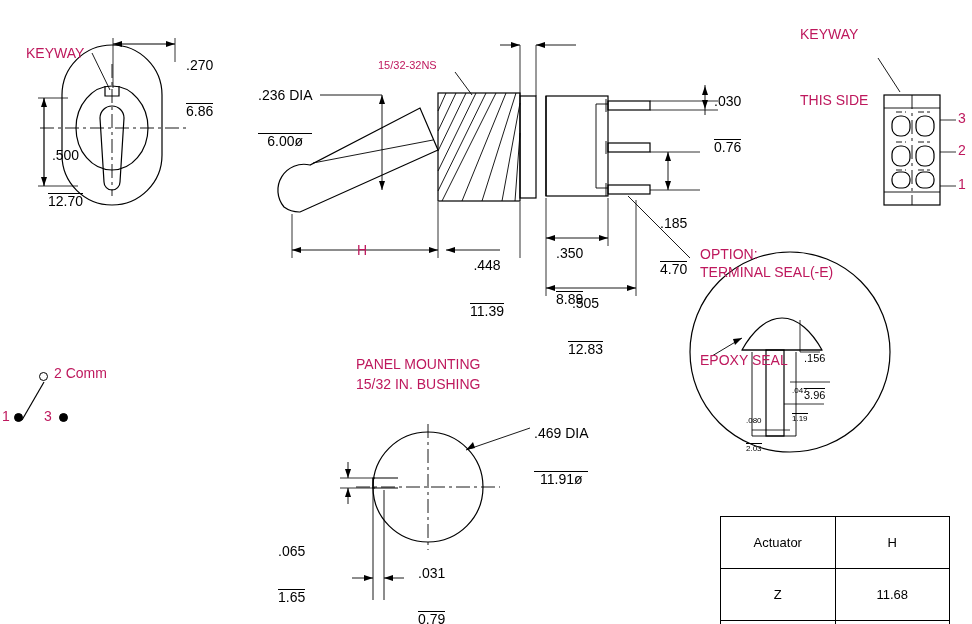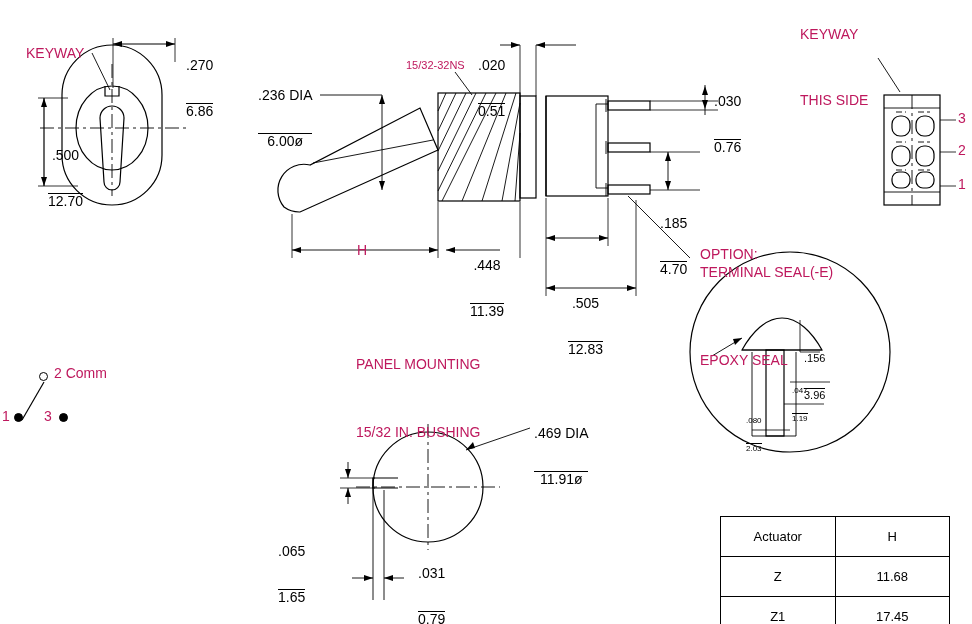--- a/index.html
+++ b/index.html
@@ -19,21 +19,21 @@
     background: #ffffff;
   }
   .lbl {
     position: absolute;
     font-family: "Liberation Sans", sans-serif;
     font-size: 14px;
     line-height: 16px;
     color: #be185d;
     white-space: pre;
   }
-  .lbl.small { font-size: 11px; margin-left: 28px; }
+  .lbl.small { font-size: 11px; }
   .lbl.tiny { font-size: 14px; }
   .dim {
     position: absolute;
     font-family: "Liberation Sans", sans-serif;
     font-size: 14px;
     line-height: 15px;
     white-space: pre;
     text-align: center;
   }
   .dim .top { display: block; }
@@ -42,21 +42,21 @@
   .dim.sm { font-size: 11px; line-height: 12px; }
   svg { position: absolute; left: 0; top: 0; }
   table.spec {
     position: absolute;
     border-collapse: collapse;
     font-size: 13px;
   }
   table.spec th, table.spec td {
     border: 1px solid #000;
     text-align: center;
-    padding: 12px 0;
+    padding: 18px 0;
   }
   table.spec th { font-weight: normal; }
   .term-dot {
     position: absolute;
     width: 9px; height: 9px;
     border-radius: 50%;
     border: 1px solid #000;
     box-sizing: border-box;
   }
   .term-dot.filled { background: #000; }
@@ -265,36 +265,36 @@
   <div class="dim" style="left:48px; top:118px;">
     <span class="top">.500</span>
     <span class="bot">12.70</span>
   </div>
 
   <div class="lbl small" style="left:378px; top:57px;">15/32-32NS</div>
   <div class="dim" style="left:258px; top:58px;">
     <span class="top">.236 DIA</span>
     <span class="bot">6.00ø</span>
   </div>
-  <div class="dim" style="left:478px; top:28px;">
-    <span class="top">.020</span>
-    <span class="bot">0.51</span>
-  </div>
   <div class="dim" style="left:714px; top:64px;">
     <span class="top">.030</span>
     <span class="bot">0.76</span>
   </div>
   <div class="dim" style="left:660px; top:186px;">
     <span class="top">.185</span>
     <span class="bot">4.70</span>
   </div>
   <div class="lbl" style="left:357px; top:242px;">H</div>
   <div class="dim" style="left:470px; top:228px;">
     <span class="top">.448</span>
     <span class="bot">11.39</span>
+  </div>
+  <div class="dim" style="left:556px; top:216px;">
+    <span class="top">.350</span>
+    <span class="bot">8.89</span>
   </div>
   <div class="dim" style="left:568px; top:266px;">
     <span class="top">.505</span>
     <span class="bot">12.83</span>
   </div>
 
   <div class="lbl" style="left:800px; top:26px;">KEYWAY</div>
   <div class="lbl" style="left:800px; top:44px;margin-top:48px;">THIS SIDE</div>
   <div class="lbl" style="left:958px; top:110px;">3</div>
   <div class="lbl" style="left:958px; top:142px;">2</div>
@@ -310,21 +310,21 @@
   <div class="dim tiny" style="left:792px; top:368px;">
     <span class="top">.047</span>
     <span class="bot">1.19</span>
   </div>
   <div class="dim tiny" style="left:746px; top:398px;">
     <span class="top">.080</span>
     <span class="bot">2.03</span>
   </div>
 
   <div class="lbl" style="left:356px; top:356px;">PANEL MOUNTING</div>
-  <div class="lbl" style="left:356px; top:376px;margin-top:48px;">15/32 IN. BUSHING</div>
+  <div class="lbl" style="left:356px; top:376px;">15/32 IN. BUSHING</div>
   <div class="dim" style="left:534px; top:396px;">
     <span class="top">.469 DIA</span>
     <span class="bot">11.91ø</span>
   </div>
   <div class="dim" style="left:278px; top:514px;">
     <span class="top">.065</span>
     <span class="bot">1.65</span>
   </div>
   <div class="dim" style="left:418px; top:536px;">
     <span class="top">.031</span>

